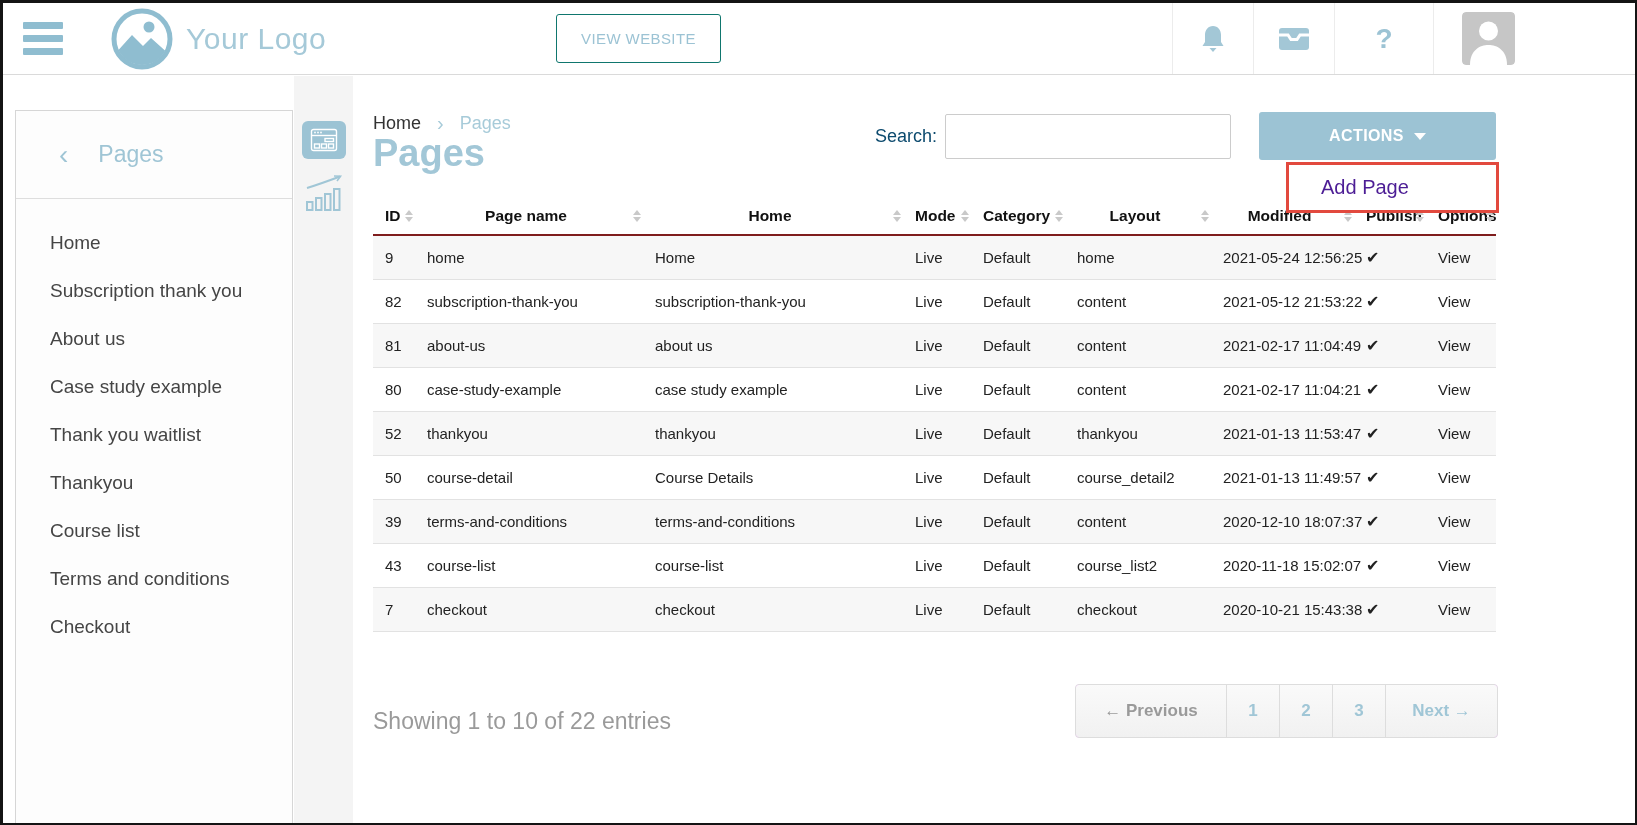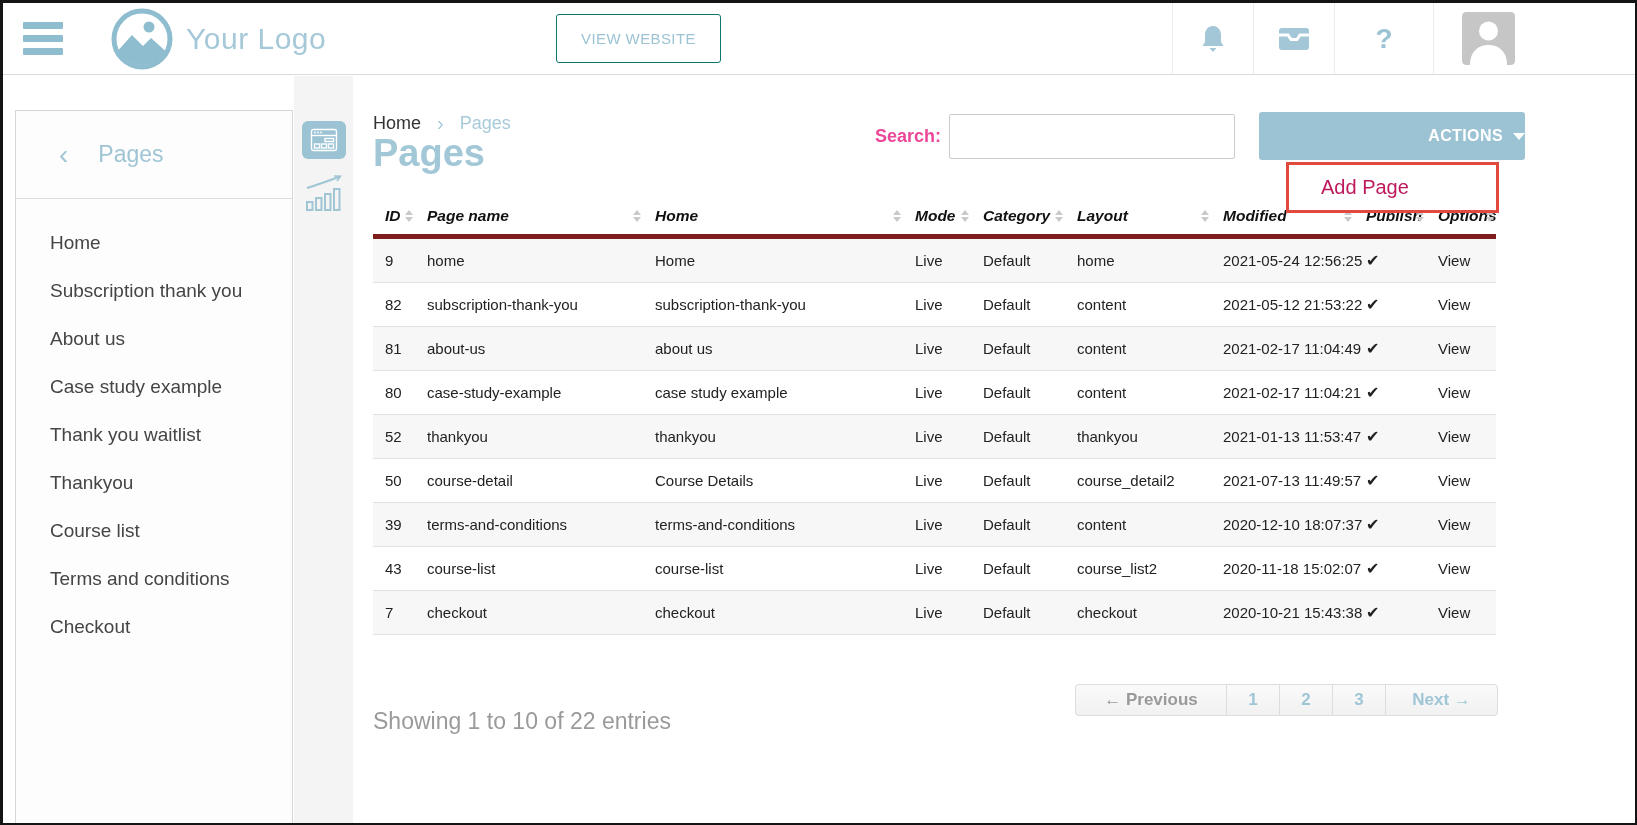--- a/index.html
+++ b/index.html
@@ -40,49 +40,49 @@
 
   
   .main { position:absolute; left:350px; top:73px; right:0; bottom:0; background:#fff; }
   .breadcrumb { position:absolute; left:20px; top:36px; display:flex; align-items:center; font-size:18px; }
   .breadcrumb .bc-home { color:#333; cursor:pointer; }
   .breadcrumb .bc-sep { color:#a7cbd9; margin:0 16px; font-size:20px; }
   .breadcrumb .bc-cur { color:#a7cbd9; }
   .page-title { position:absolute; left:20px; top:56px; font-size:38px; font-weight:bold; color:#a2c7d7; }
 
   .search-wrap { position:absolute; left:522px; top:38px; display:flex; align-items:center; }
-  .search-wrap label { font-size:18px; color:#ec4899; margin-right:8px;font-weight:bold; }
+  .search-wrap label { font-size:18px; color:#0c4a6e; margin-right:8px; }
   .search-wrap input { width:286px; height:45px; border:1px solid #ccc; border-radius:2px; font-size:16px; padding:0 10px; font-family:inherit; }
 
-  .actions-btn { position:absolute; left:906px; top:36px; width:266px; height:48px; background:#9cc3d4;
+  .actions-btn { position:absolute; left:906px; top:36px; width:237px; height:48px; background:#9cc3d4;
                  border:none; border-radius:3px; color:#fff; font-size:16px; font-weight:bold;
-                 letter-spacing:0.4px; cursor:pointer; font-family:inherit;text-align:right; }
+                 letter-spacing:0.4px; cursor:pointer; font-family:inherit; }
   .actions-btn .caret { display:inline-block; width:0; height:0; border-left:6px solid transparent;
                         border-right:6px solid transparent; border-top:7px solid #fff; margin-left:10px; vertical-align:middle; }
   .actions-menu { position:absolute; left:933px; top:86px; width:213px; height:51px; background:#fff;
                   border:3px solid #e2493e; z-index:10; display:flex; align-items:center; cursor:pointer; }
-  .actions-menu .item { font-size:20px; color:#be185d; padding-left:32px; }
+  .actions-menu .item { font-size:20px; color:#4c1d95; padding-left:32px; }
 
   
   .pages-table { position:absolute; left:20px; top:121px; width:1123px; border-collapse:collapse; table-layout:fixed; }
-  .pages-table th { position:relative; text-align:left; padding:10px 18px 9px 12px; font-size:15.5px;
-                    color:#111; border-bottom:5px solid #7f1d1d; white-space:nowrap; cursor:pointer;font-style:italic; }
+  .pages-table th { position:relative; text-align:center; padding:10px 18px 9px 12px; font-size:15.5px;
+                    color:#111; border-bottom:2px solid #7f1d1d; white-space:nowrap; cursor:pointer; }
   .pages-table td { padding:12px 4px 12px 12px; font-size:15px; color:#222; border-top:1px solid #e2e2e2; white-space:nowrap; }
   .pages-table tbody tr:nth-child(odd) { background:#f7f7f7; }
   .pages-table tbody tr:last-child td { border-bottom:1px solid #e2e2e2; }
   .sort { position:absolute; right:2px; top:50%; transform:translateY(-50%); display:flex; flex-direction:column; gap:2px; }
   .sort i { display:block; width:0; height:0; border-left:4.5px solid transparent; border-right:4.5px solid transparent; }
   .sort .up { border-bottom:5px solid #c9c9c9; }
   .sort .down { border-top:5px solid #c9c9c9; }
   td.publish { font-size:16px; font-weight:bold; cursor:pointer; }
   td.options { cursor:pointer; }
 
   
   .entries-info { position:absolute; left:20px; top:632px; font-size:23px; color:#9a9a9a; }
-  .pagination { position:absolute; left:722px; top:608px; height:32px; display:flex;
+  .pagination { position:absolute; left:722px; top:608px; height:54px; display:flex;
                 border:1px solid #ddd; border-radius:4px; overflow:hidden; background:#f0abfc; }
   .pagination .pg { display:flex; align-items:center; justify-content:center; font-size:17px; font-weight:bold;
                     border-left:1px solid #ddd; cursor:pointer; background:linear-gradient(#fafafa,#f1f1f1); }
   .pagination .pg:first-child { border-left:none; }
   .pagination .pg.prev { width:150px; color:#9a9a9a; }
   .pagination .pg.num { width:53px; color:#a0c6d6; }
   .pagination .pg.next { width:112px; color:#a0c6d6; }
 </style>
 </head>
 <body>
@@ -314,21 +314,21 @@
             <td class="publish">✔</td>
             <td class="options">View</td>
           </tr>
           <tr>
             <td>50</td>
             <td>course-detail</td>
             <td>Course Details</td>
             <td>Live</td>
             <td>Default</td>
             <td>course_detail2</td>
-            <td>2021-07-13 11:49:57</td>
+            <td>2021-01-13 11:49:57</td>
             <td class="publish">✔</td>
             <td class="options">View</td>
           </tr>
           <tr>
             <td>39</td>
             <td>terms-and-conditions</td>
             <td>terms-and-conditions</td>
             <td>Live</td>
             <td>Default</td>
             <td>content</td>

